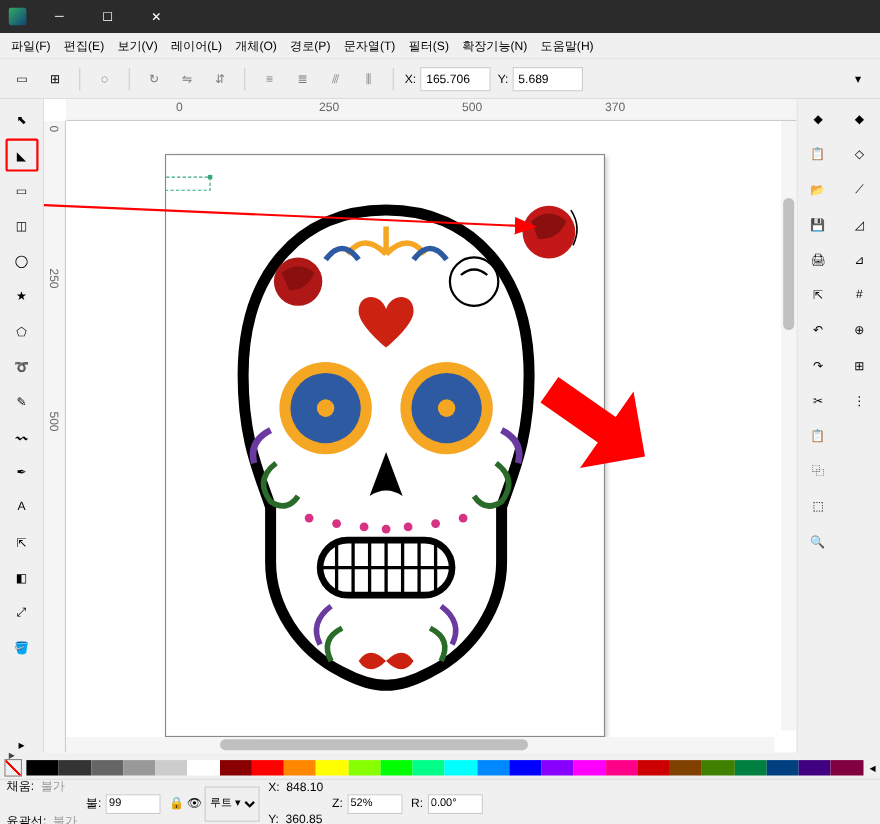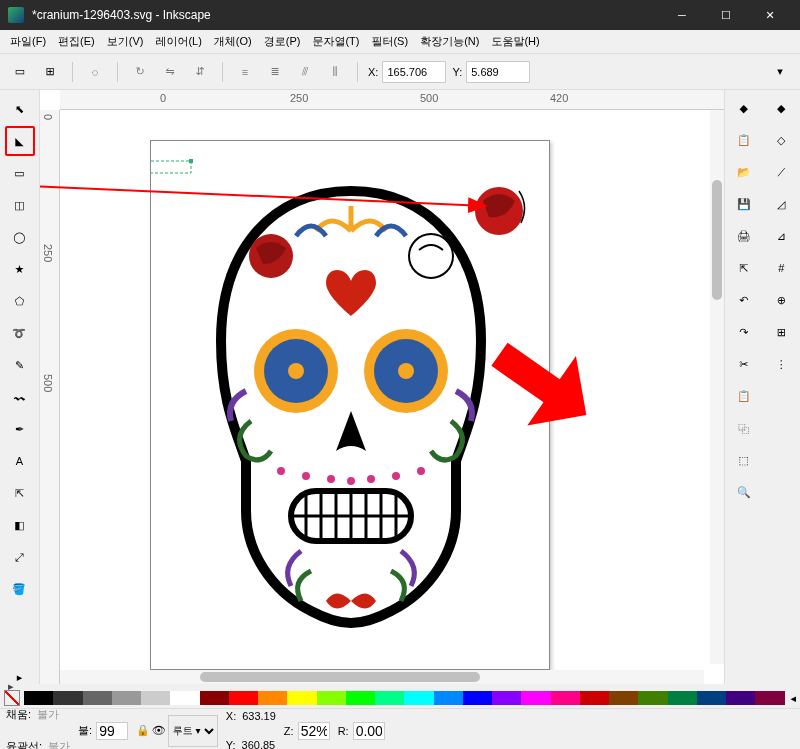--- a/index.html
+++ b/index.html
@@ -32,35 +32,34 @@
 .rcol { width: 38px; display: flex; flex-direction: column; align-items: center; padding-top: 4px; gap: 4px; }
 .rbtn { width: 28px; height: 28px; display: flex; align-items: center; justify-content: center; cursor: pointer; border-radius: 2px; }
 .palette-wrap { height: 20px; display: flex; align-items: center; background: #f0f0f0; padding: 0 4px; }
 .palette-wrap .nofill { width: 16px; height: 16px; border: 1px solid #888; position: relative; margin-right: 4px; }
 .palette-wrap .nofill::after { content: ""; position: absolute; inset: 0; background: linear-gradient(45deg,transparent 45%,red 45%,red 55%,transparent 55%); }
 .palette { flex: 1; height: 14px; display: flex; }
 .palette div { flex: 1; height: 100%; }
 .statusbar { height: 44px; background: #f0f0f0; border-top: 1px solid #ddd; display: flex; align-items: center; padding: 0 6px; gap: 8px; font-size: 11px; }
 .statusbar .fs { display: flex; flex-direction: column; gap: 17px; }
 .statusbar .fs .row { display: flex; gap: 6px; align-items: center; }
-.statusbar input { width: 32px; height: 18px; border: 1px solid #ccc; padding: 0 2px; font-size: 14px; }
+.statusbar input { width: 50px; height: 18px; border: 1px solid #ccc; padding: 0 2px; font-size: 10px; }
 .statusbar select { height: 32px; border: 1px solid #ccc; font-size: 10px; }
 .arrow-anno { position: absolute; pointer-events: none; }
 .big-arrow { position: absolute; right: -70px; top: 160px; }
 .scrollv { position: absolute; right: 0; top: 20px; bottom: 20px; width: 14px; background: #f5f5f5; }
 .scrollv .thumb { position: absolute; top: 70px; width: 10px; left: 2px; height: 120px; background: #c0c0c0; border-radius: 5px; }
 .scrollh { position: absolute; left: 20px; right: 20px; bottom: 0; height: 14px; background: #f5f5f5; }
 .scrollh .thumb { position: absolute; left: 140px; height: 10px; top: 2px; width: 280px; background: #c0c0c0; border-radius: 5px; }
 </style>
 </head>
 <body>
 
 <div class="titlebar">
   <div class="icon"></div>
-  <div class="title">*cranium-1296403.svg - Inkscape</div>
   <div class="winbtn">─</div>
   <div class="winbtn">☐</div>
   <div class="winbtn">✕</div>
 </div>
 
 <div class="menubar" id="menubar">
     <div class="menu">파일(F)</div>
     <div class="menu">편집(E)</div>
     <div class="menu">보기(V)</div>
     <div class="menu">레이어(L)</div>
@@ -119,21 +118,21 @@
       <div class="tool">🪣</div>
       <div style="margin-top: auto;">▸</div>
     </div>
 
   <div class="canvas-wrap">
     <div class="lock">🔒</div>
     <div class="ruler-h" id="rulerh">
         <span style="left: 100px;">0</span>
         <span style="left: 230px;">250</span>
         <span style="left: 360px;">500</span>
-        <span style="left: 490px;">420</span>
+        <span style="left: 490px;">370</span>
       </div>
     <div class="ruler-v" id="rulerv">
         <span style="top: 4px;">0</span>
         <span style="top: 134px;">250</span>
         <span style="top: 264px;">500</span>
       </div>
     <div class="canvas">
       <div class="page">
         
         <svg viewBox="0 0 400 530" width="400" height="530">
@@ -333,21 +332,21 @@
     <input value="99" style="">
   </div>
   <div style="display:flex;align-items:center;gap:2px">
     <span>🔒</span>
     <span>👁</span>
     <select><option>루트 ▾</option></select>
   </div>
   <div class="fs">
     <div class="row">
         <span>X:</span>
-        <span>633.19</span>
+        <span>848.10</span>
       </div>
     <div class="row">
         <span>Y:</span>
         <span>360.85</span>
       </div>
   </div>
   <div style="display:flex;gap:4px;align-items:center">
     <span>Z:</span>
     <input value="52%" style="">
   </div>

